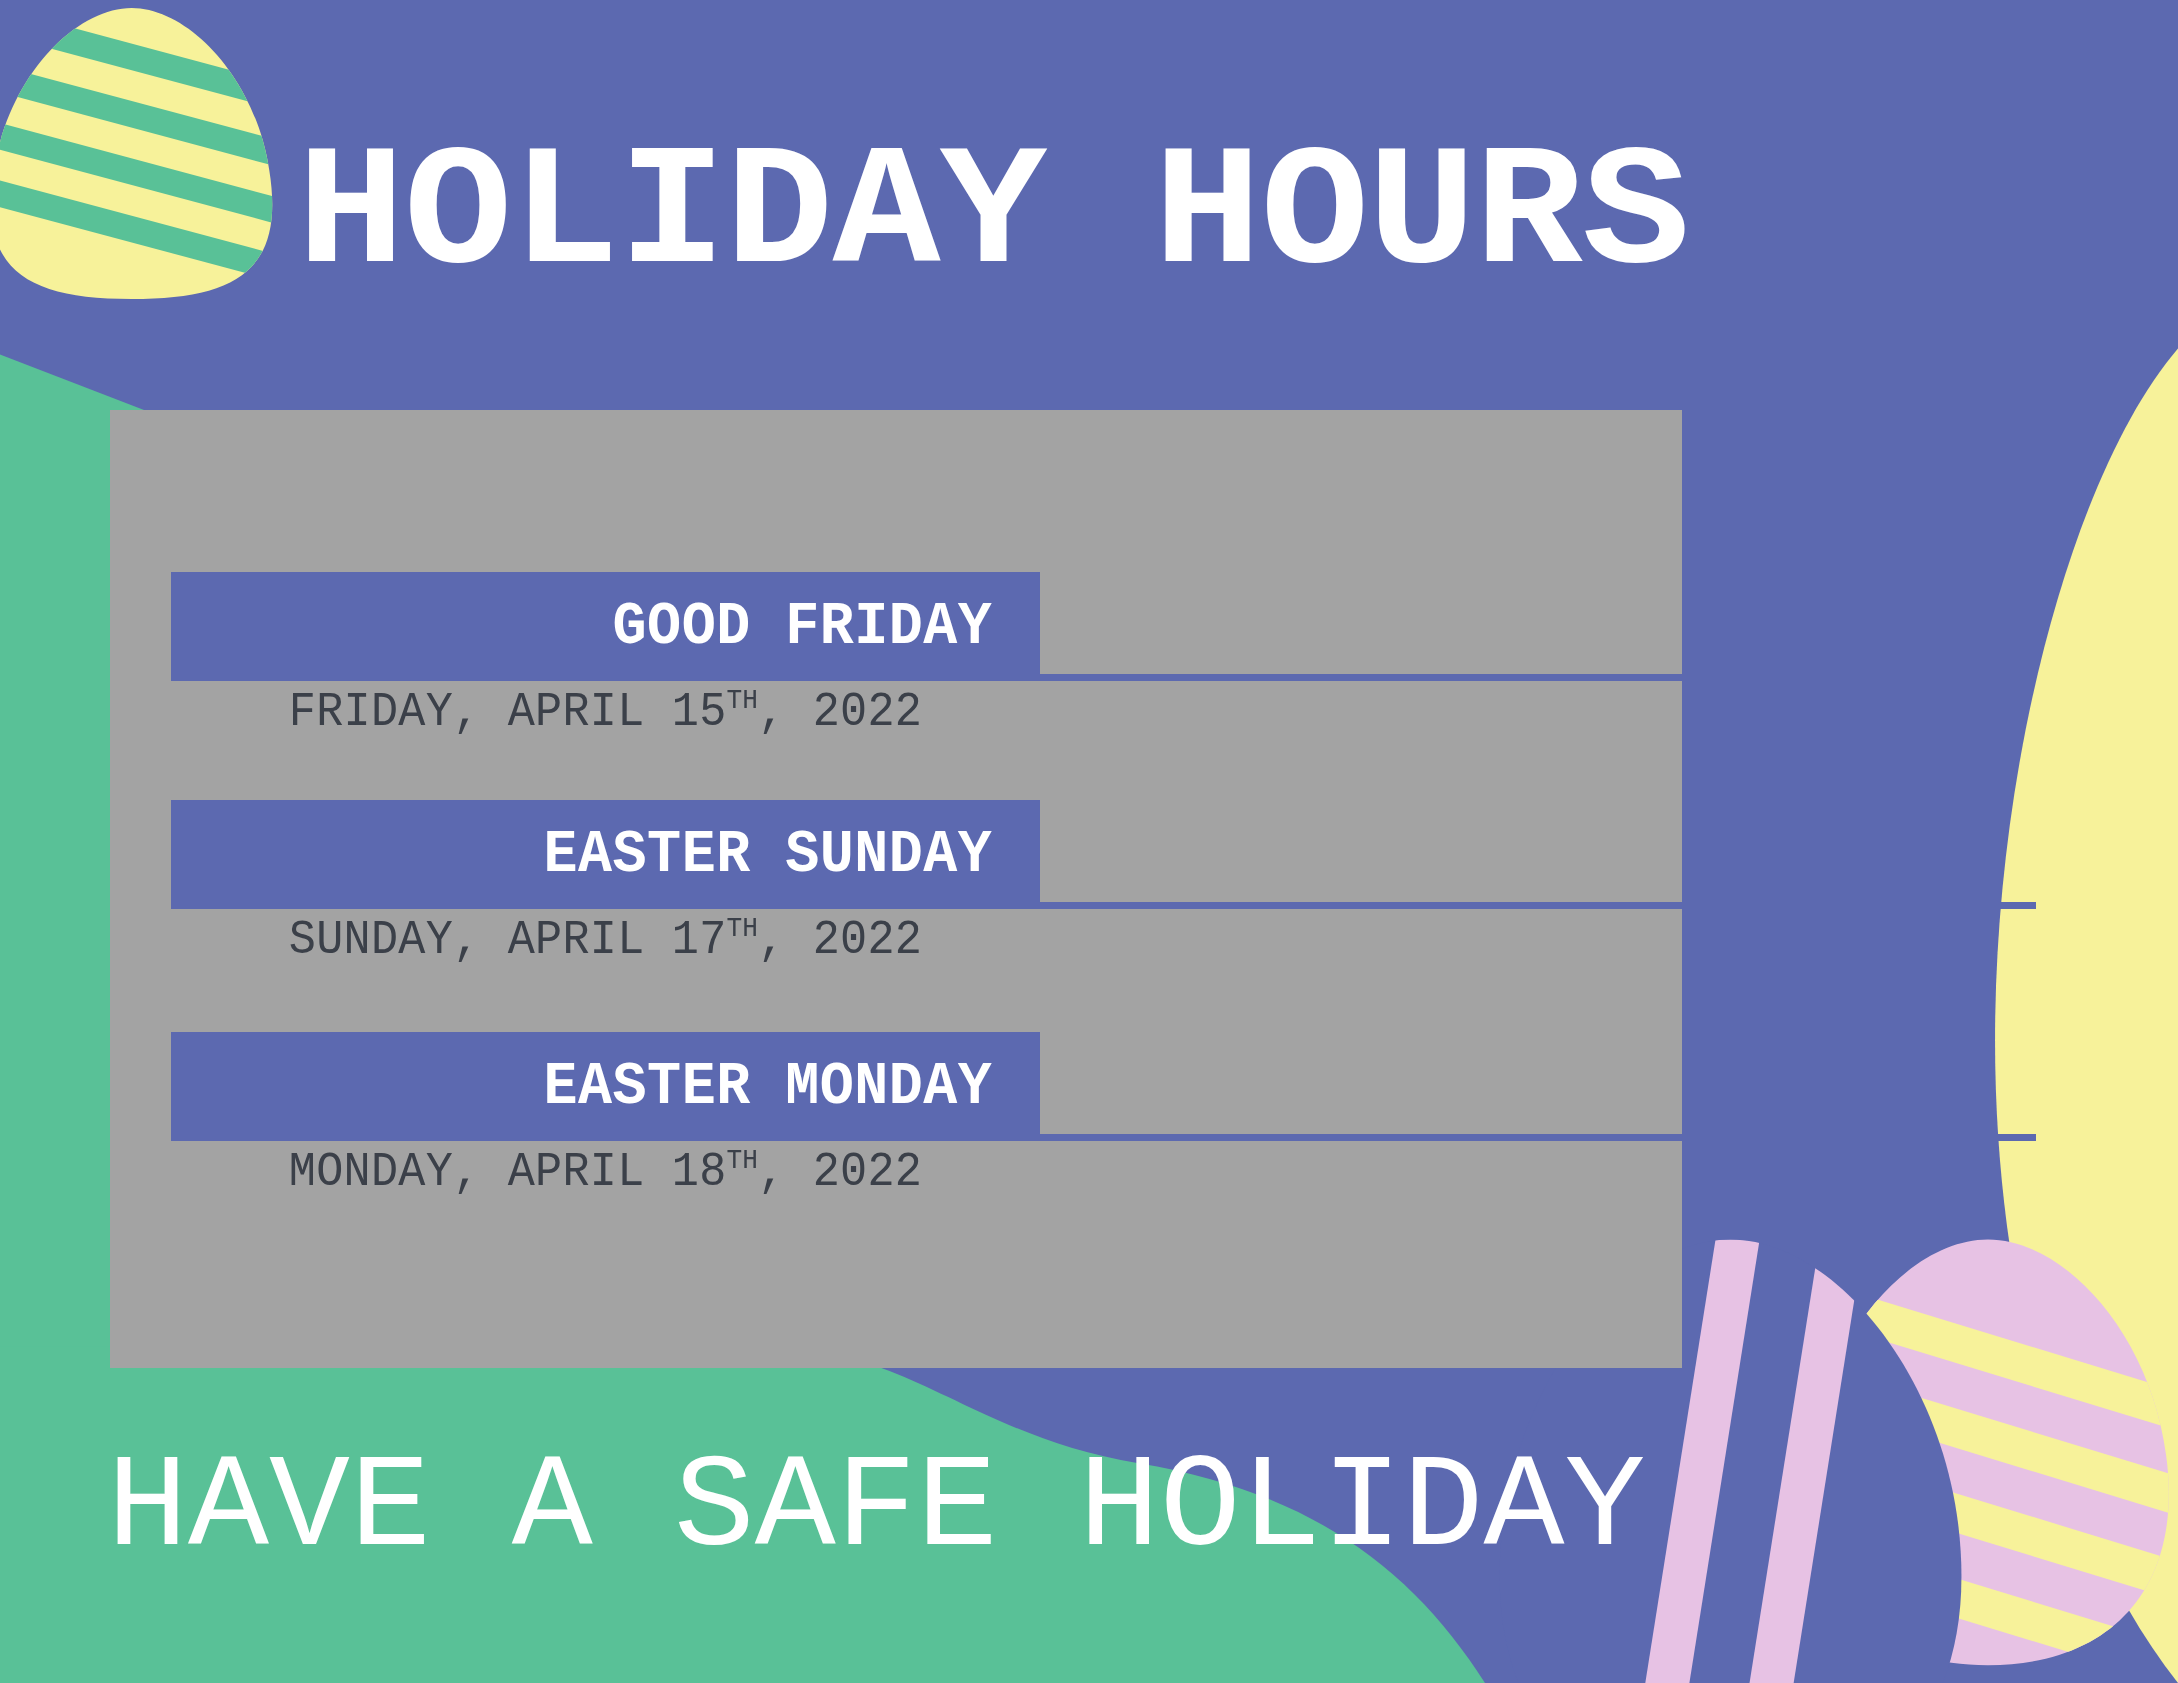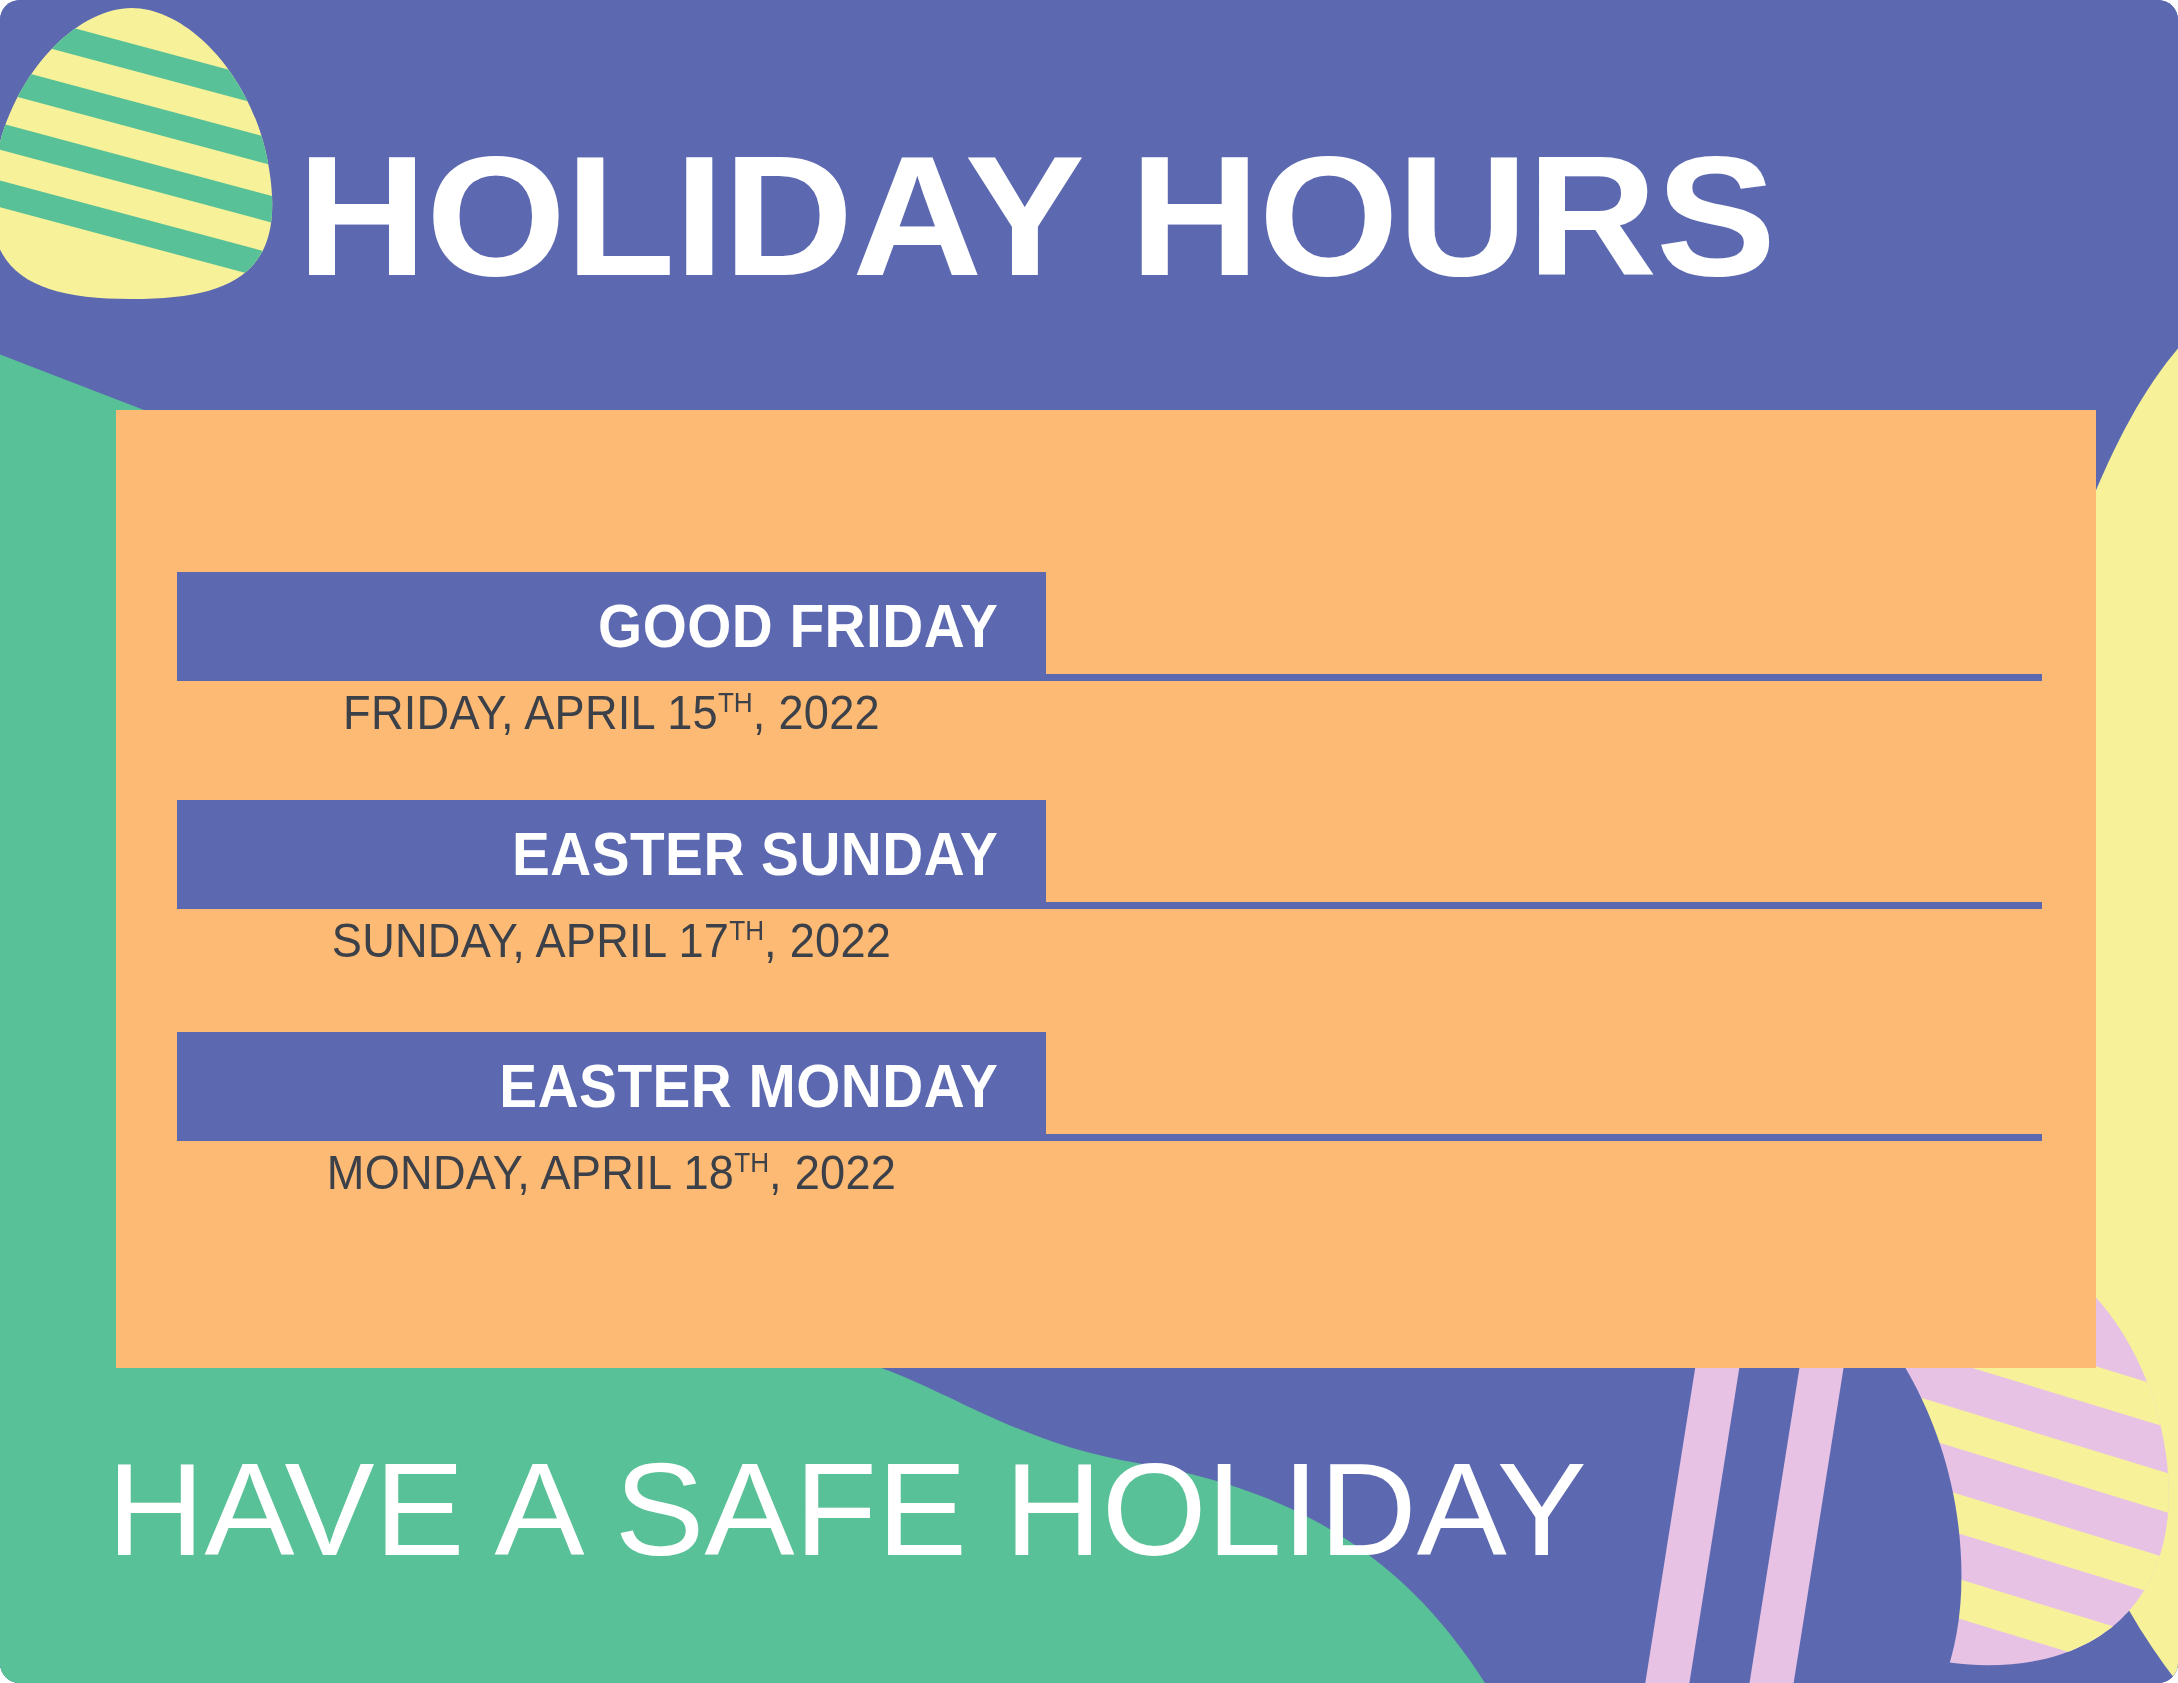--- a/index.html
+++ b/index.html
@@ -6,41 +6,40 @@
     margin: 0;
     padding: 0;
     background: #ffffff;
   }
   #poster {
     position: relative;
     width: 2178px;
     height: 1683px;
     overflow: hidden;
     background: #5c69b0;
-    font-family: Liberation Sans, sans-serif;
-    border-radius: 20px;
+    font-family: Liberation Mono, monospace;
   }
 
   
   .layer {
     position: absolute;
     top: 0; left: 0;
     width: 2178px;
     height: 1683px;
     pointer-events: none;
   }
 
   
   #card {
     position: absolute;
-    left: 116px;
+    left: 110px;
     top: 410px;
-    width: 1980px;
+    width: 1572px;
     height: 958px;
-    background: #fdba74;
+    background: #a3a3a3;
   }
 
   
   #title {
     position: absolute;
     left: 297px;
     top: 127px;
     width: 1624px;
     height: 188px;
     color: #ffffff;

